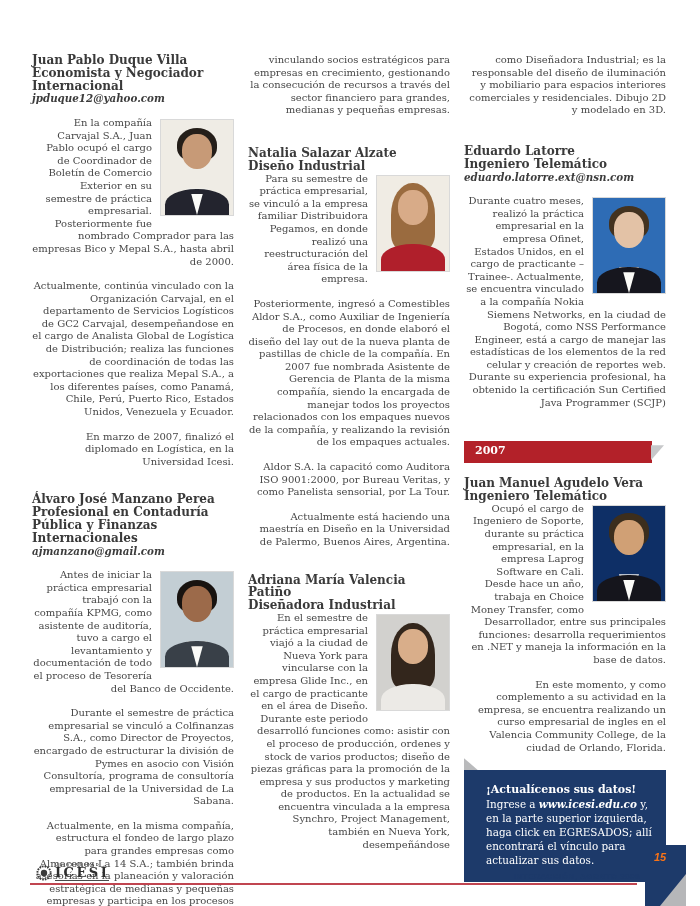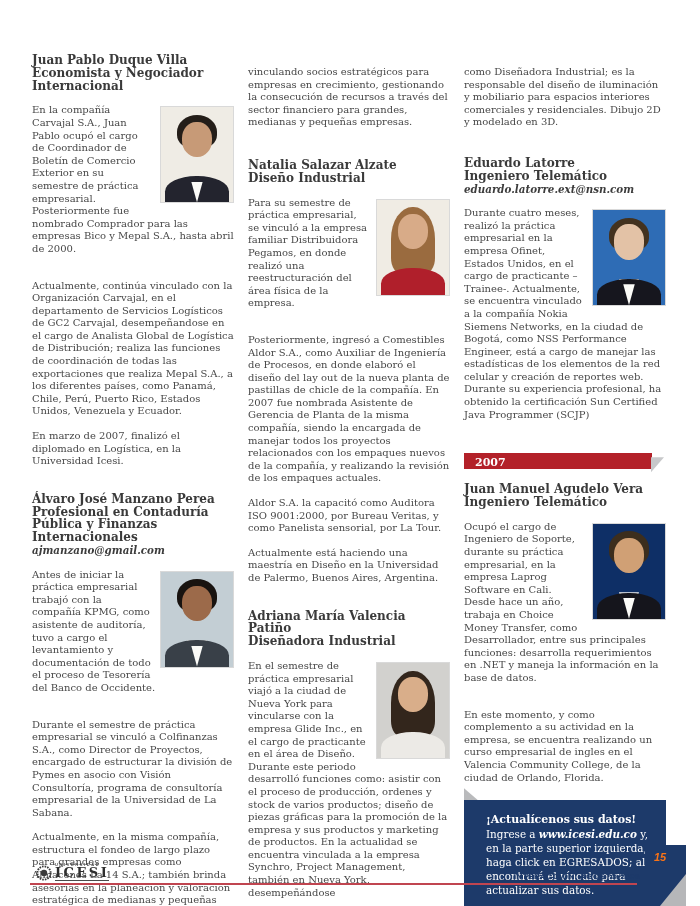--- a/index.html
+++ b/index.html
@@ -1,39 +1,39 @@
 <!DOCTYPE html>
 <html><head>
 <meta charset="utf-8">
 <style>
   html,body{margin:0;padding:0;background:#ffffff;}
   .page{position:relative;width:700px;height:906px;background:#fff;overflow:hidden;
         font-family:"DejaVu Serif",serif;color:#474747;outline:1px solid #ececec;}
   .columns{position:absolute;top:54px;left:32px;display:flex;gap:14px;}
   .col{flex:0 0 202px;width:202px;font-size:10px;line-height:12.6px;text-align:left;}
-  p{margin:12px 0 12px 0;}
+  p{margin:0 0 12px 0;text-align:right;}
   .preline{white-space:pre-line;}
   section{margin-top:25px;}
   .col > section:first-child{margin-top:0;}
   .name,.degree{font-weight:bold;color:#3a3a3a;font-size:12px;line-height:12.8px;}
   .email{font-weight:bold;font-style:italic;color:#3c3c3c;font-size:10.3px;margin-bottom:12px;}
   .clearfix::after{content:"";display:block;clear:both;}
   
   .photo{float:right;width:72px;height:95px;margin:2px 0 5px 8px;position:relative;
          overflow:hidden;border:1px solid #d9d9d9;}
   .ph-hair{position:absolute;top:8%;left:22%;width:56%;height:36%;border-radius:50% 50% 42% 42%;z-index:1;}
   .long .ph-hair{height:70%;width:62%;left:19%;border-radius:48% 48% 24% 24%;}
   .ph-head{position:absolute;top:15%;left:29%;width:42%;height:37%;border-radius:46% 46% 48% 48%;z-index:2;}
   .ph-shirt{position:absolute;bottom:0;left:36%;width:28%;height:28%;background:#f3f3f0;
             clip-path:polygon(0 0,100% 0,50% 100%);z-index:3;}
   .ph-suit{position:absolute;bottom:-6px;left:5%;width:90%;height:34%;border-radius:48% 48% 0 0;z-index:4;}
   .ph-vee{position:absolute;bottom:0;left:42%;width:16%;height:22%;background:#fbfbf8;
           clip-path:polygon(0 0,100% 0,50% 100%);z-index:5;}
   
-  .year-banner{position:relative;width:188px;height:16px;margin:20px 0 14px 0;
+  .year-banner{position:relative;width:188px;height:22px;margin:20px 0 14px 0;
                color:#fff;font-weight:bold;font-size:11px;line-height:20px;padding-left:11px;box-sizing:border-box;}
   .year-fold{position:absolute;right:-12px;top:4px;width:13px;height:15px;background:#c7c8ca;
              clip-path:polygon(0 0,100% 0,0 100%);}
   
   .update-box{position:relative;margin-top:16px;color:#fff;padding:13px 10px 15px 22px;
               font-size:10.4px;line-height:14px;}
   .ub-title{font-weight:bold;font-size:11px;}
   .fold-tl{position:absolute;left:0;top:-12px;width:14px;height:12px;background:#b9babc;
            clip-path:polygon(0 0,100% 100%,0 100%);}
   .ub-link{font-weight:bold;font-style:italic;}
@@ -54,20 +54,21 @@
 </head>
 <body>
 
 <div class="page">
   <div class="columns">
 
     <div class="col">
       <section>
         <div class="name">Juan Pablo Duque Villa</div>
         <div class="degree">Economista y Negociador Internacional</div>
+        <div class="email">jpduque12@yahoo.com</div>
         <div class="clearfix">
           <span class="photo" style="background: rgb(239, 236, 229);">
             <span class="ph-hair" style="background: rgb(36, 30, 25);"></span>
             <span class="ph-head" style="background: rgb(199, 154, 119);"></span>
             <span class="ph-shirt"></span>
             <span class="ph-suit" style="background: rgb(35, 36, 46);"></span>
             <span class="ph-vee"></span>
           </span>
           <p>En la compañía Carvajal S.A., Juan Pablo ocupó el cargo de Coordinador de Boletín de Comercio Exterior en su semestre de práctica empresarial. Posteriormente fue nombrado Comprador para las empresas Bico y Mepal S.A., hasta abril de 2000.</p>
         </div>

